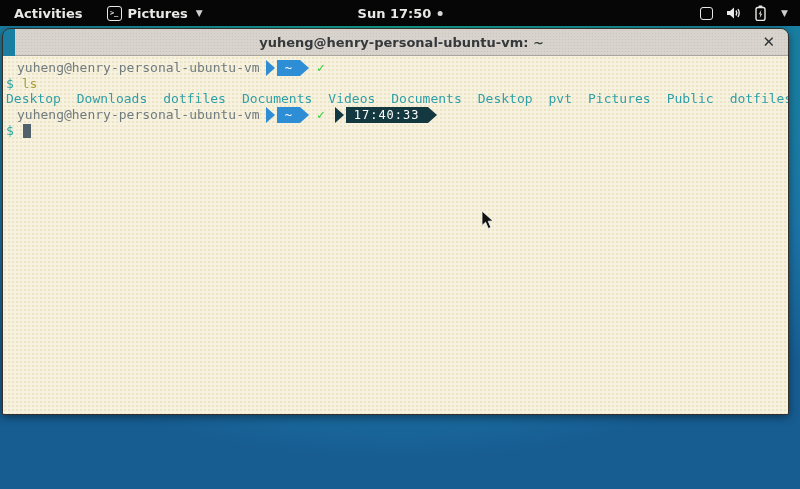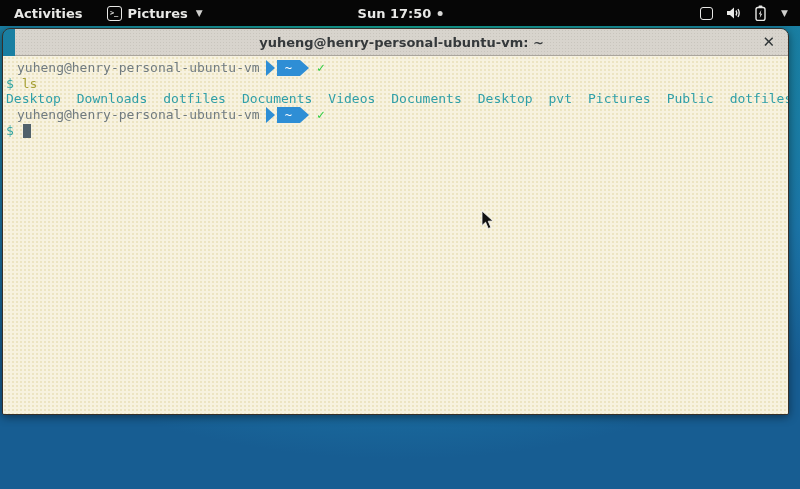--- a/index.html
+++ b/index.html
@@ -166,20 +166,25 @@
       </div>
 
       <div class="prompt-line">
         <span class="host">yuheng@henry-personal-ubuntu-vm</span>
         <span class="pl-seg blue">
           <span class="pl-head"></span>
           <span class="pl-rect">~</span>
           <span class="pl-tail"></span>
         </span>
         <span class="check">✓</span>
+        <span class="pl-seg dark">
+          <span class="pl-head"></span>
+          <span class="pl-rect">17:40:33</span>
+          <span class="pl-tail"></span>
+        </span>
       </div>
 
       <div class="line"><span class="dollar">$</span><span class="cursor-block"></span></div>
 
     </div>
   </div>
 
   <div class="pointer">
     <svg width="14" height="20" viewBox="0 0 14 20">
       <path d="M1 1 L1 15.5 L4.6 12.2 L7.3 18.5 L9.9 17.4 L7.2 11.2 L12 11 Z" fill="#111" stroke="#f5f5f5" stroke-width="0.8"></path>

